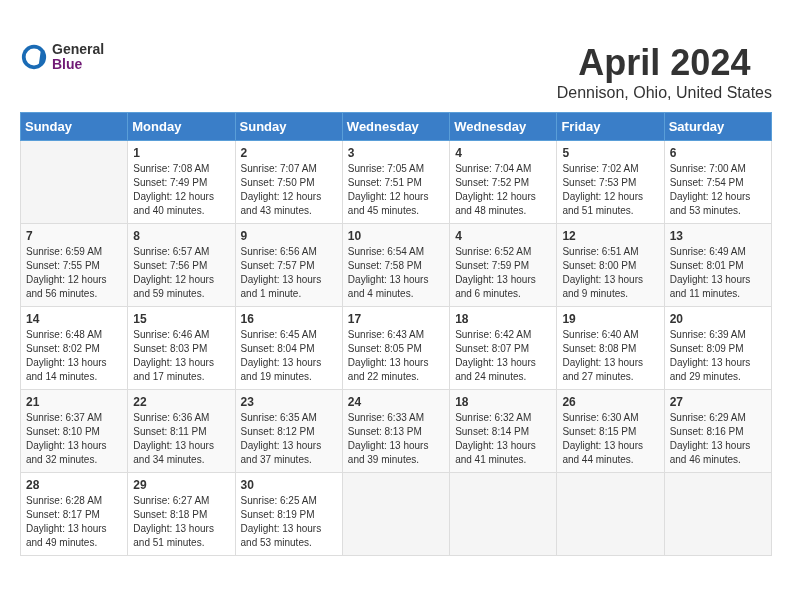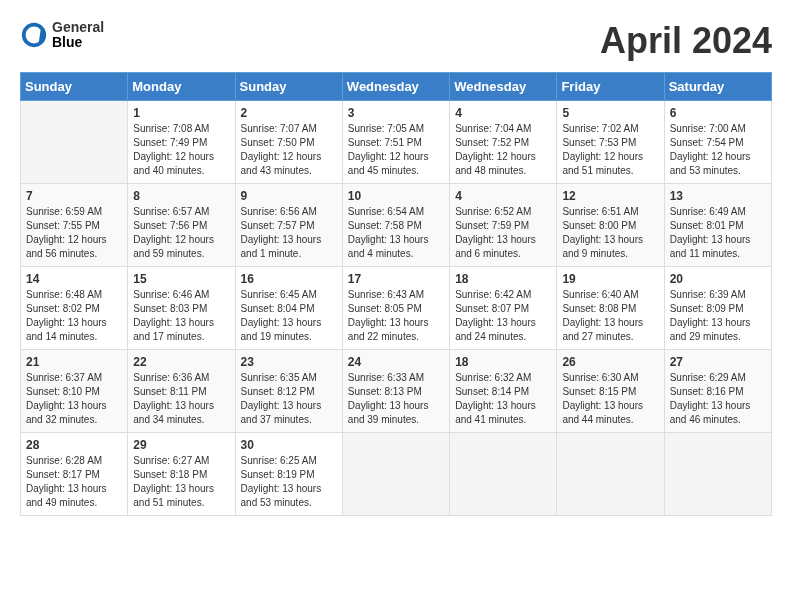--- a/index.html
+++ b/index.html
@@ -8,35 +8,36 @@
       background: #fff;
       width: 792px;
       min-height: 612px;
       padding: 20px;
     }
     .header {
       display: flex;
       justify-content: space-between;
       align-items: flex-start;
       margin-bottom: 10px;
+      margin-top: 22px;
     }
     .logo {
       display: flex;
       align-items: center;
       gap: 4px;
     }
     .logo-text {
       display: flex;
       flex-direction: column;
       font-size: 14px;
       font-weight: bold;
       line-height: 1.1;
     }
     .logo-text .general { color: #333; }
-    .logo-text .blue { color: #000000; }
+    .logo-text .blue { color: #701a75; }
     .logo-icon {
       width: 28px;
       height: 28px;
     }
     .title-block {
       text-align: center;
     }
     .month-year {
       font-size: 36px;
       font-weight: bold;
@@ -102,20 +103,21 @@
       <circle cx="15" cy="15" r="9" fill="white"></circle>
       <path d="M22 10 Q28 5 26 15 Q28 22 20 24" fill="#1a6bb5"></path>
     </svg>
     <div class="logo-text">
       <span class="general">General</span>
       <span class="blue">Blue</span>
     </div>
   </div>
   <div class="title-block">
     <div class="month-year">April 2024</div>
+    <div class="location">Dennison, Ohio, United States</div>
   </div>
 </div>
 
 <table>
   <thead>
     <tr>
     <th>Sunday</th>
         <th>Monday</th>
         <th>Sunday</th>
         <th>Wednesday</th>

